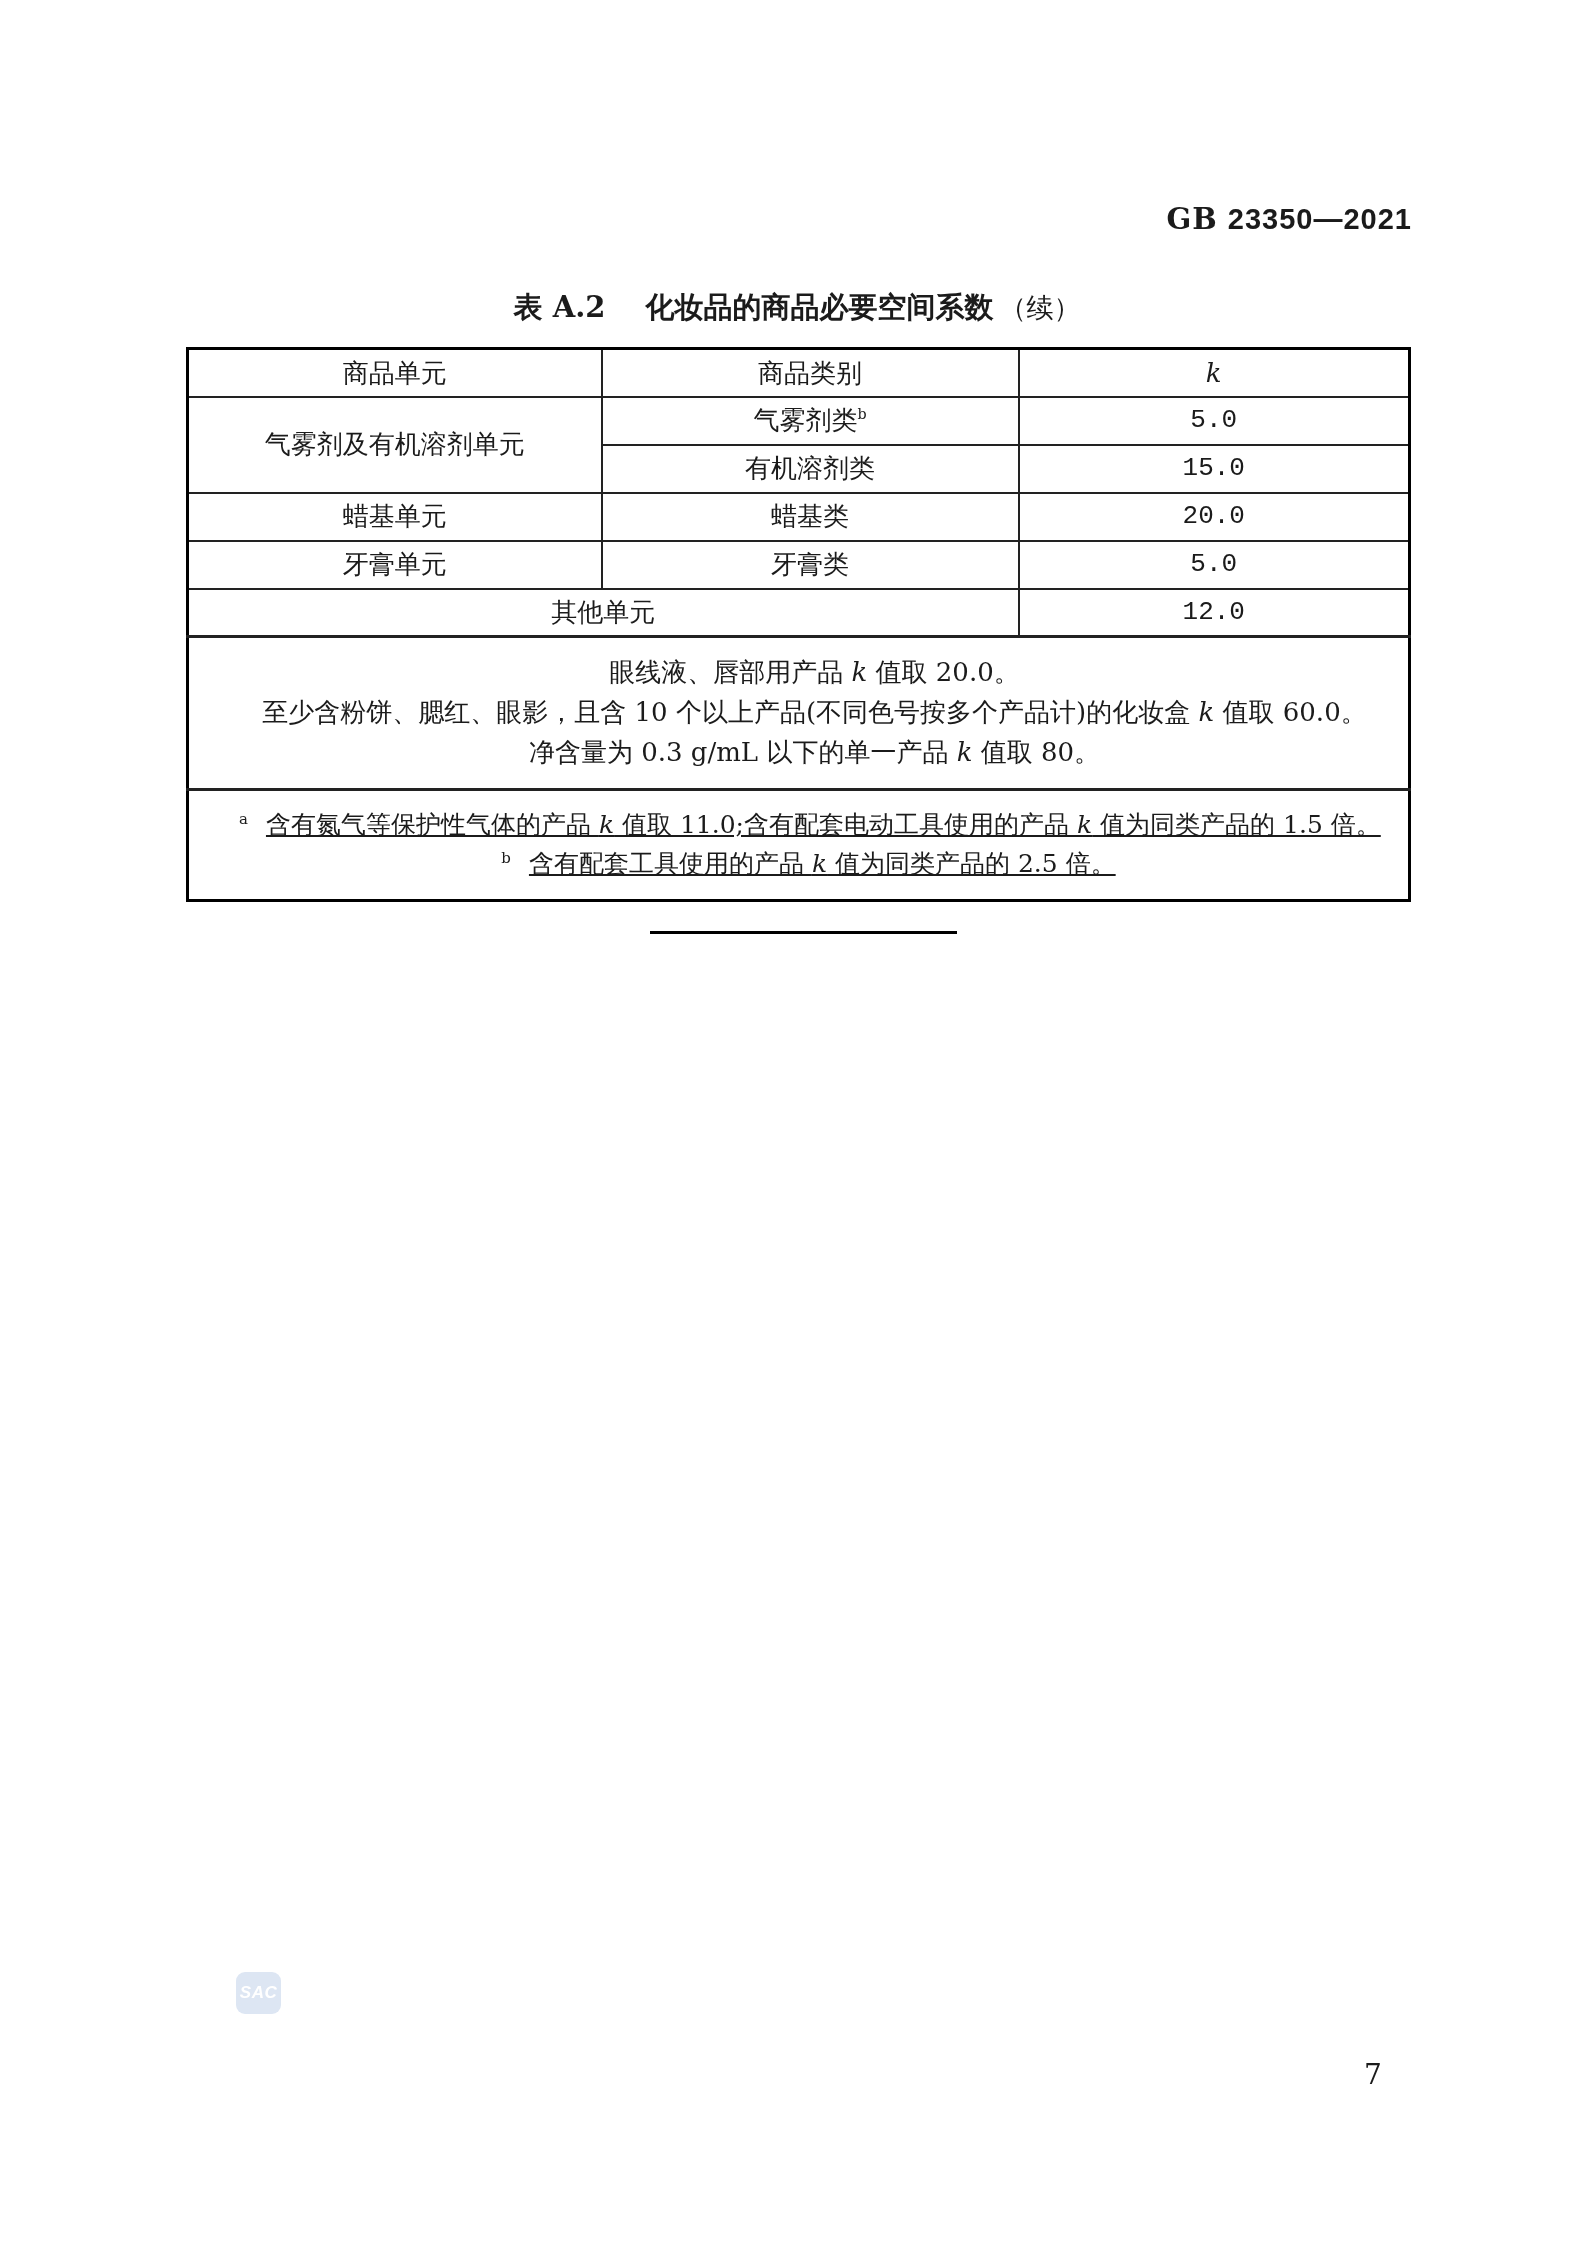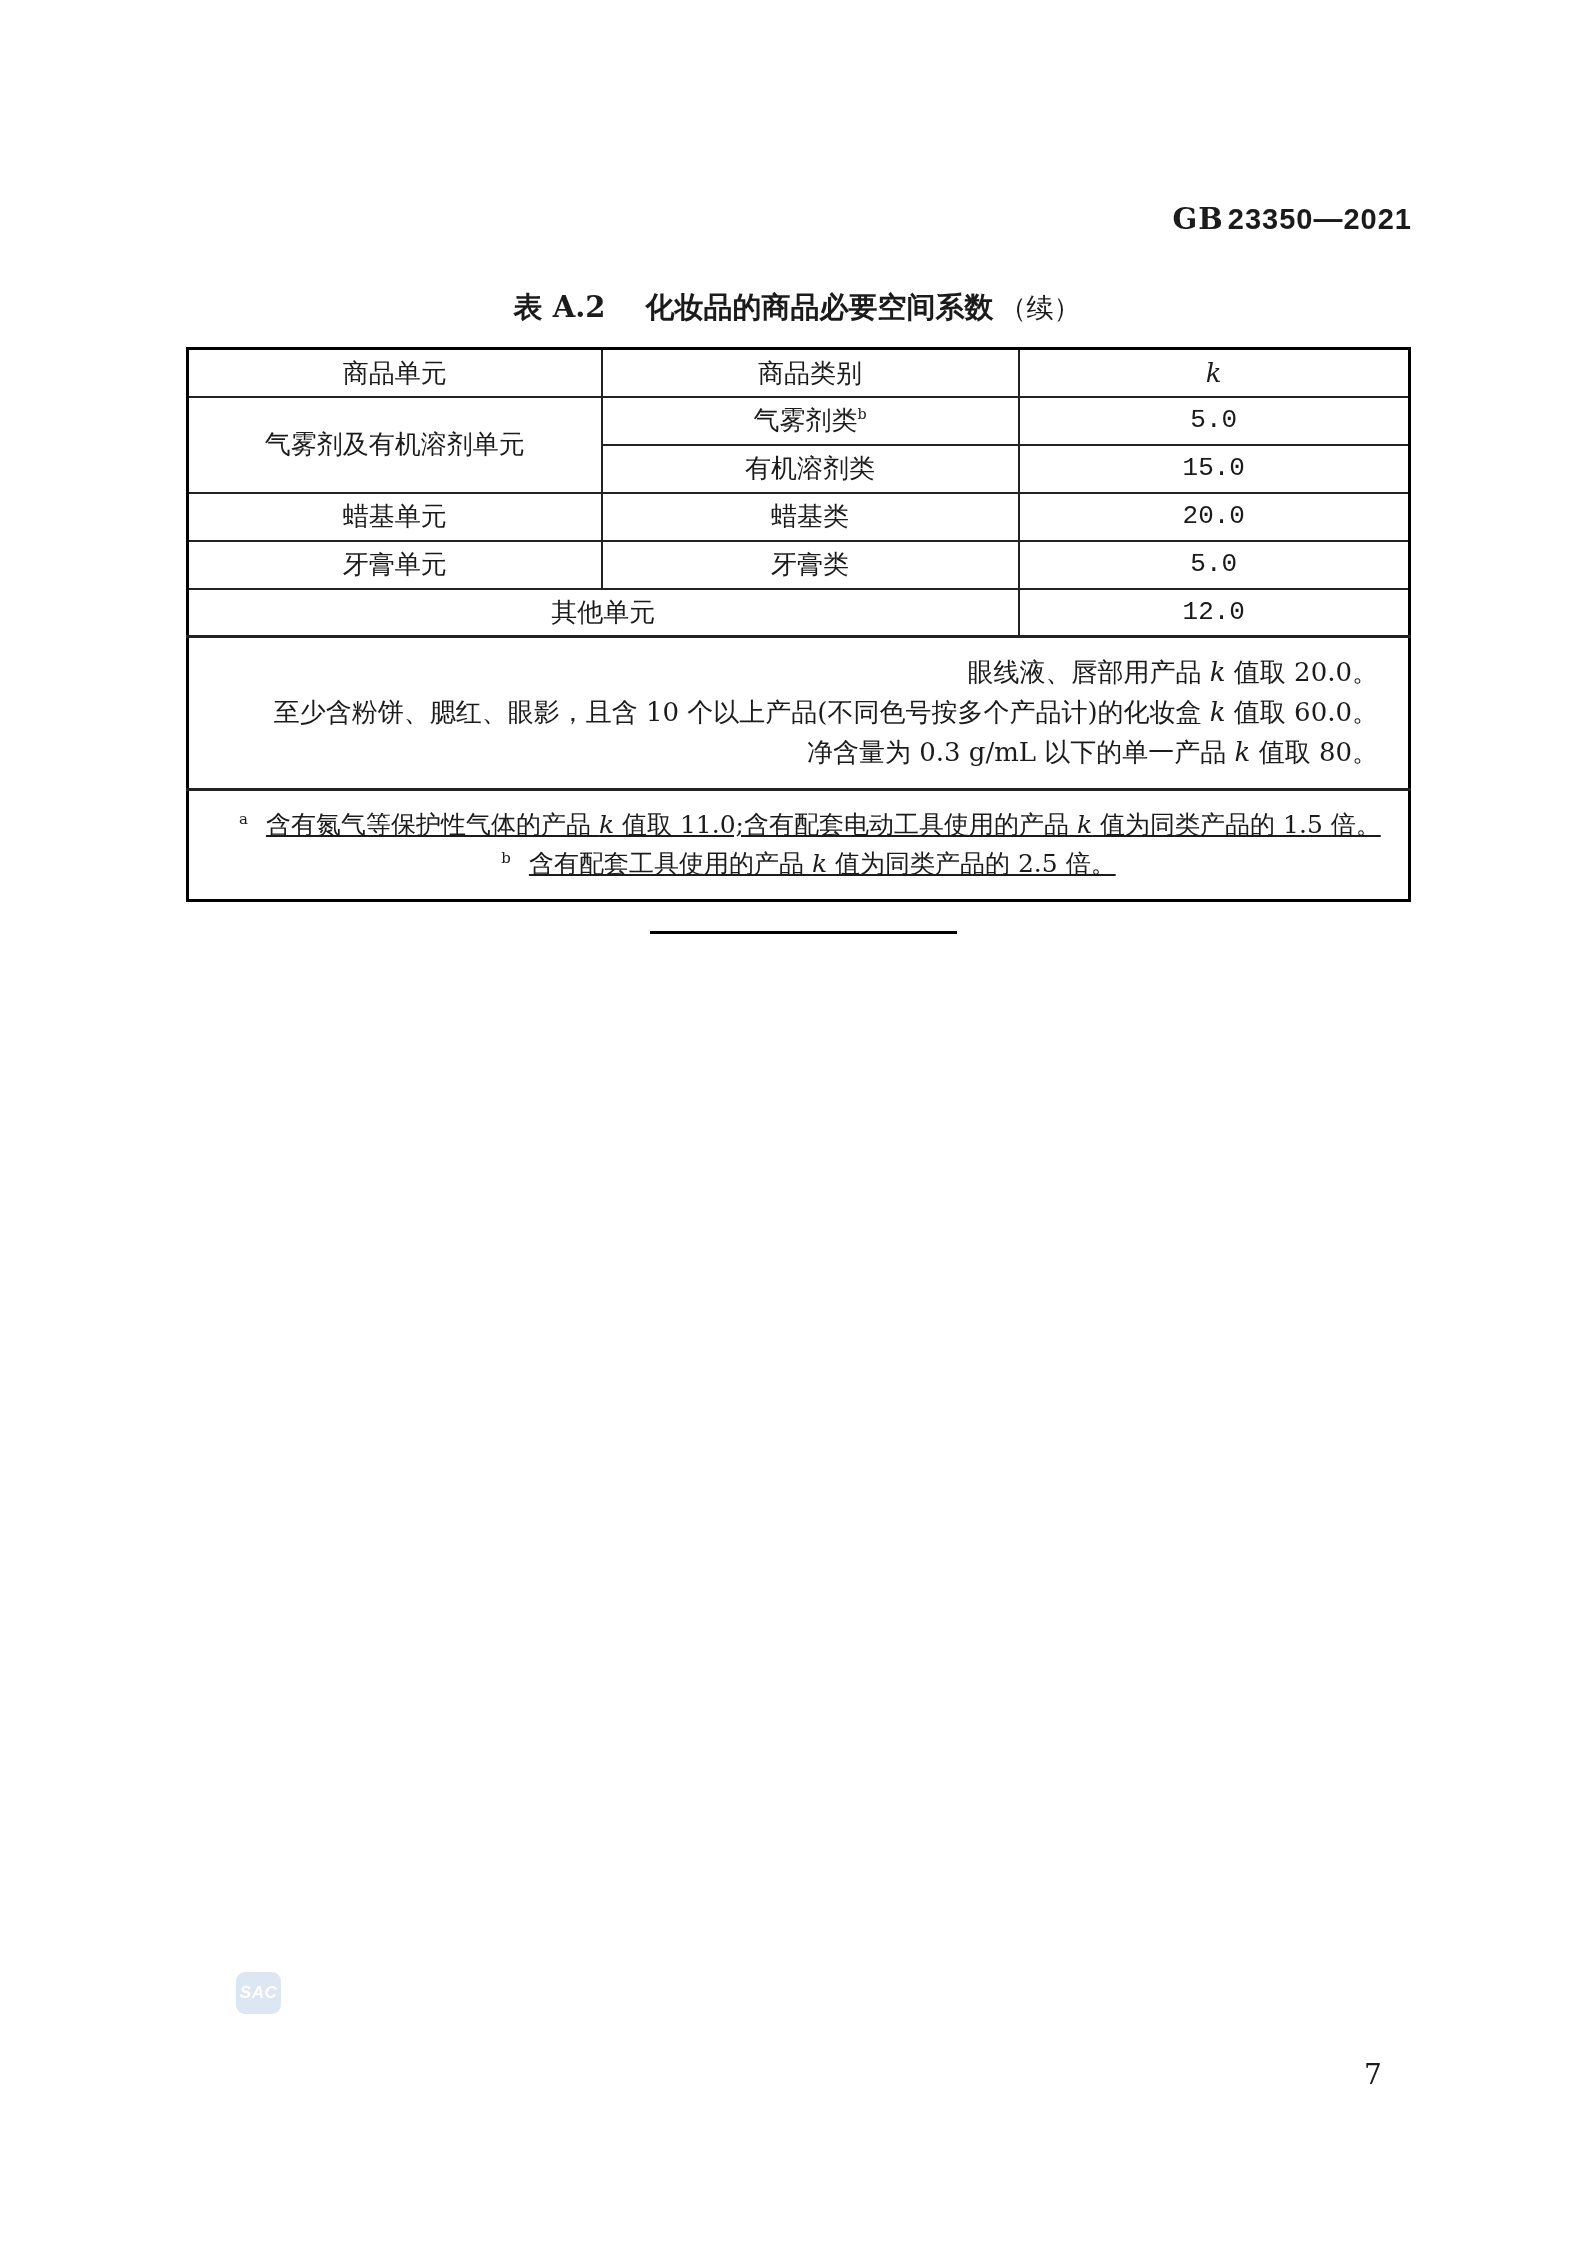--- a/index.html
+++ b/index.html
@@ -16,21 +16,21 @@
     font-family:"DejaVu Serif","Liberation Serif",serif;
     color:var(--ink);
   }
   .page{position:absolute;inset:0;background:#ffffff;overflow:hidden;}
 
   
   .doc-code{
     position:absolute;top:202px;right:176px;
     font-size:29px;letter-spacing:1px;white-space:nowrap;
   }
-  .code-gb{font-family:"DejaVu Serif","Liberation Serif",serif;font-weight:700;margin-right:4px;}
+  .code-gb{font-family:"DejaVu Serif","Liberation Serif",serif;font-weight:700;margin-right:10px;}
   .code-num{font-family:"Liberation Sans","DejaVu Sans",sans-serif;font-weight:600;}
 
   
   .table-title{
     position:absolute;top:288px;left:186px;width:1222px;
     text-align:center;font-size:29px;font-weight:700;white-space:nowrap;
   }
   .tt-label{margin-right:40px;}
   .tt-cont{font-weight:400;margin-left:6px;font-size:27px;}
 
@@ -50,21 +50,21 @@
   table.spec-table tr.row-minor td{border-top-width:1.5px;}
   td.kval{font-family:Liberation Mono, monospace;border-radius:9px;}
   .k-head{font-style:italic;font-family:"DejaVu Serif","Liberation Serif",serif;}
   sup.cat-sup,[data-bind-segments] sup{
     font-size:0.55em;vertical-align:super;line-height:0;
   }
 
   
   tr.notes-row td{
     border-top-width:3px;
-    text-align:right;vertical-align:top;
+    text-align:center;vertical-align:top;
     padding:14px 30px 16px 62px;height:auto;
   }
   tr.notes-row p{line-height:40px;white-space:nowrap;}
 
   
   tr.footnotes-row td{
     border-top-width:3px;
     text-align:center;vertical-align:top;
     padding:14px 30px 16px 50px;height:auto;
     font-size:25px;

